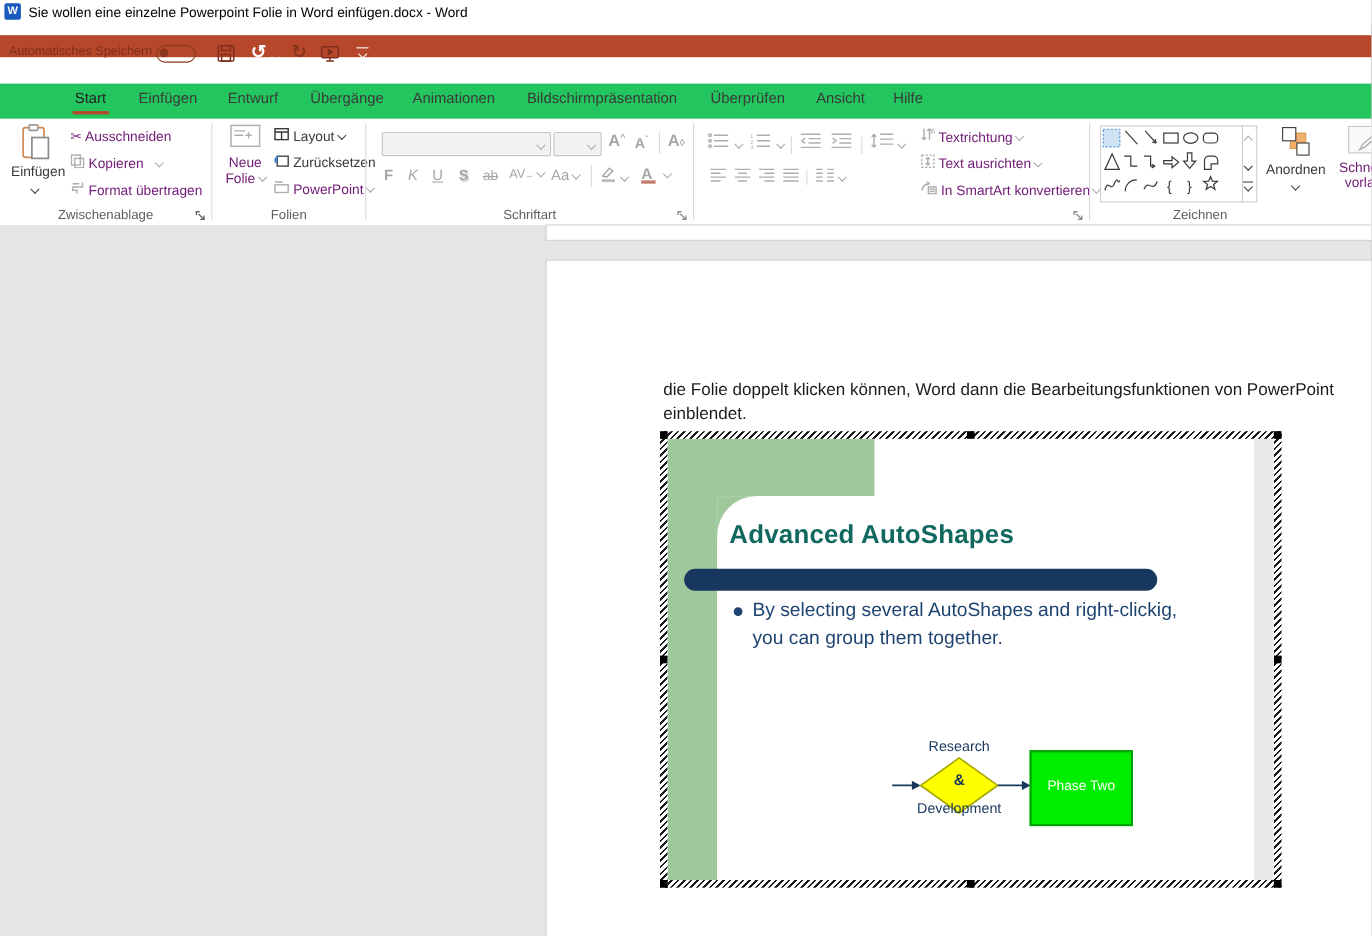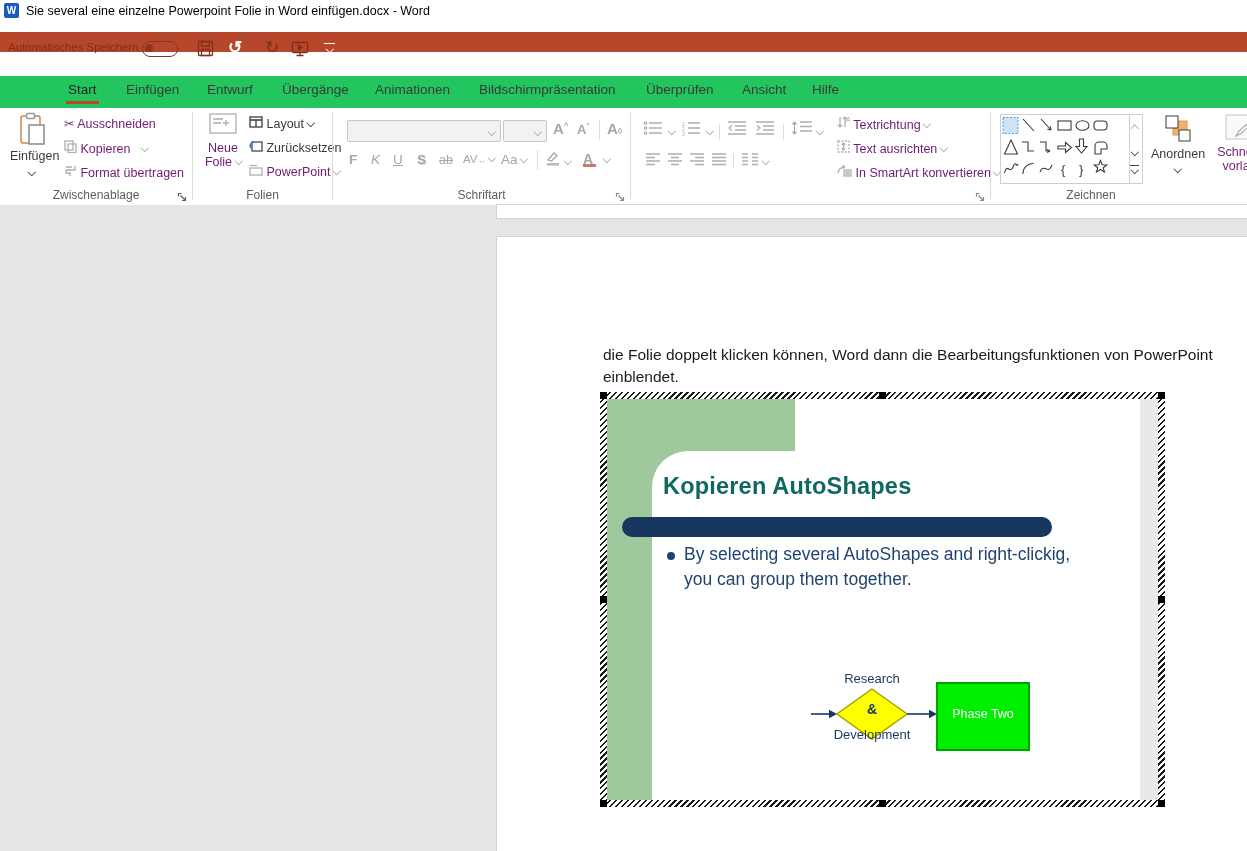--- a/index.html
+++ b/index.html
@@ -68,21 +68,21 @@
   .dglbl{width:150px;text-align:center;font-size:13px;color:#17375e}
   .amp{left:226px;top:302px;width:78px;text-align:center;font-size:14px;font-weight:bold;color:#17375e}
 </style>
 </head>
 <body>
 
 <div class="app">
 
   <div class="r titlebar">
     <div class="r appicon">W</div>
-    <div class="r titletxt">Sie several eine einzelne Powerpoint Folie in Word einfügen.docx - Word</div>
+    <div class="r titletxt">Sie wollen eine einzelne Powerpoint Folie in Word einfügen.docx - Word</div>
   </div>
 
 
   <div class="r qat">
     <span class="r autosave qmut">Automatisches Speichern</span>
     <span class="r toggle">
         <span class="r knob"></span>
       </span>
     <span class="r" style="left:197px;top:8px">
       <svg width="17" height="17" viewBox="0 0 17 17">
@@ -415,21 +415,21 @@
       <div class="r handle" style="left:0;top:408px"></div>
       <div class="r handle" style="left:279px;top:408px"></div>
       <div class="r handle" style="left:558px;top:408px"></div>
 
       <div class="r slide">
         <div class="r" style="left:533px;top:0;width:18px;height:401px;background:#e9e9e9"></div>
         <div class="r green" style="left:0;top:0;width:188px;height:52px"></div>
         <div class="r green" style="left:0;top:0;width:45px;height:401px"></div>
         <div class="r green" style="left:45px;top:52px;width:40px;height:40px"></div>
         <div class="r panel"></div>
-        <div class="r stitle">Kopieren AutoShapes</div>
+        <div class="r stitle">Advanced AutoShapes</div>
         <div class="r navybar"></div>
         <div class="r bdot"></div>
         <div class="r sbullet">By selecting several AutoShapes and right-clickig, you can group them together.</div>
 
         <span class="r" style="left:204px;top:308px">
           <svg width="26" height="14" viewBox="0 0 26 14">
               <path d="M0 7 H18" stroke="#17375e" stroke-width="1.6"></path>
           <path d="M18 2.8 L26 7 L18 11.2 z" fill="#17375e"></path>
             </svg></span>
         <span class="r" style="left:226px;top:288px">

